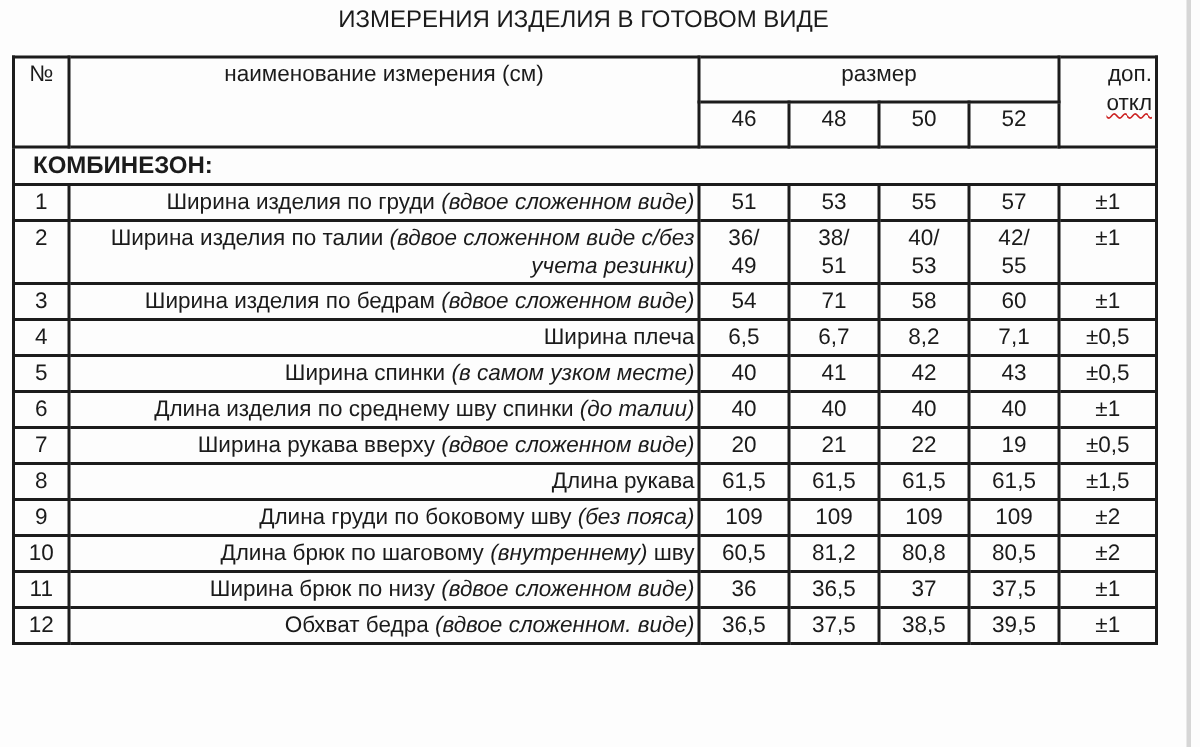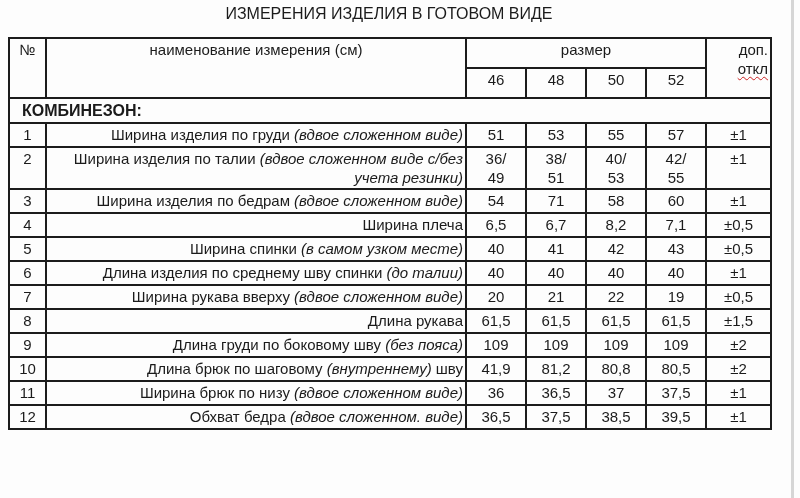--- a/index.html
+++ b/index.html
@@ -169,21 +169,21 @@
         <td class="name"><span>Длина груди по боковому шву</span><span class="it"> (без пояса)</span></td>
         <td class="val">109</td>
         <td class="val">109</td>
         <td class="val">109</td>
         <td class="val">109</td>
         <td class="tol">±2</td>
       </tr>
       <tr>
         <td class="num">10</td>
         <td class="name"><span>Длина брюк по шаговому</span><span class="it"> (внутреннему)</span><span> шву</span></td>
-        <td class="val">41,9</td>
+        <td class="val">60,5</td>
         <td class="val">81,2</td>
         <td class="val">80,8</td>
         <td class="val">80,5</td>
         <td class="tol">±2</td>
       </tr>
       <tr>
         <td class="num">11</td>
         <td class="name"><span>Ширина брюк по низу</span><span class="it"> (вдвое сложенном виде)</span></td>
         <td class="val">36</td>
         <td class="val">36,5</td>

